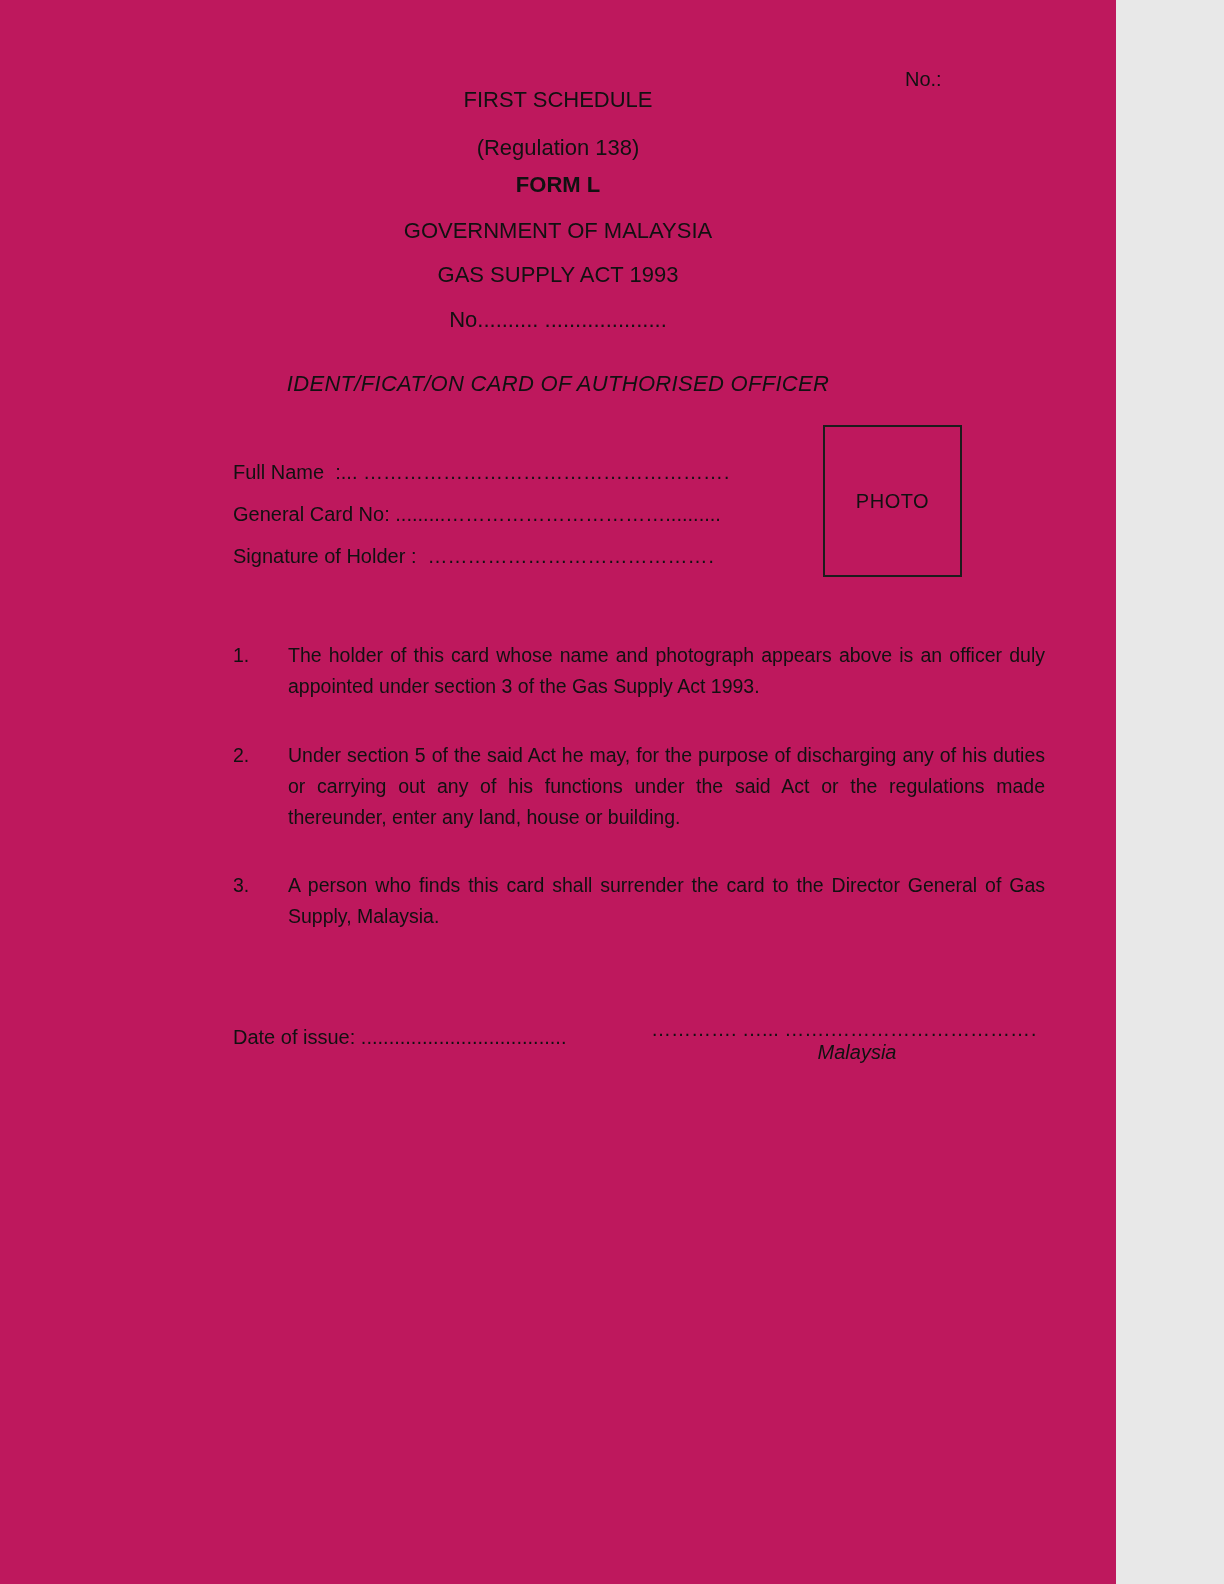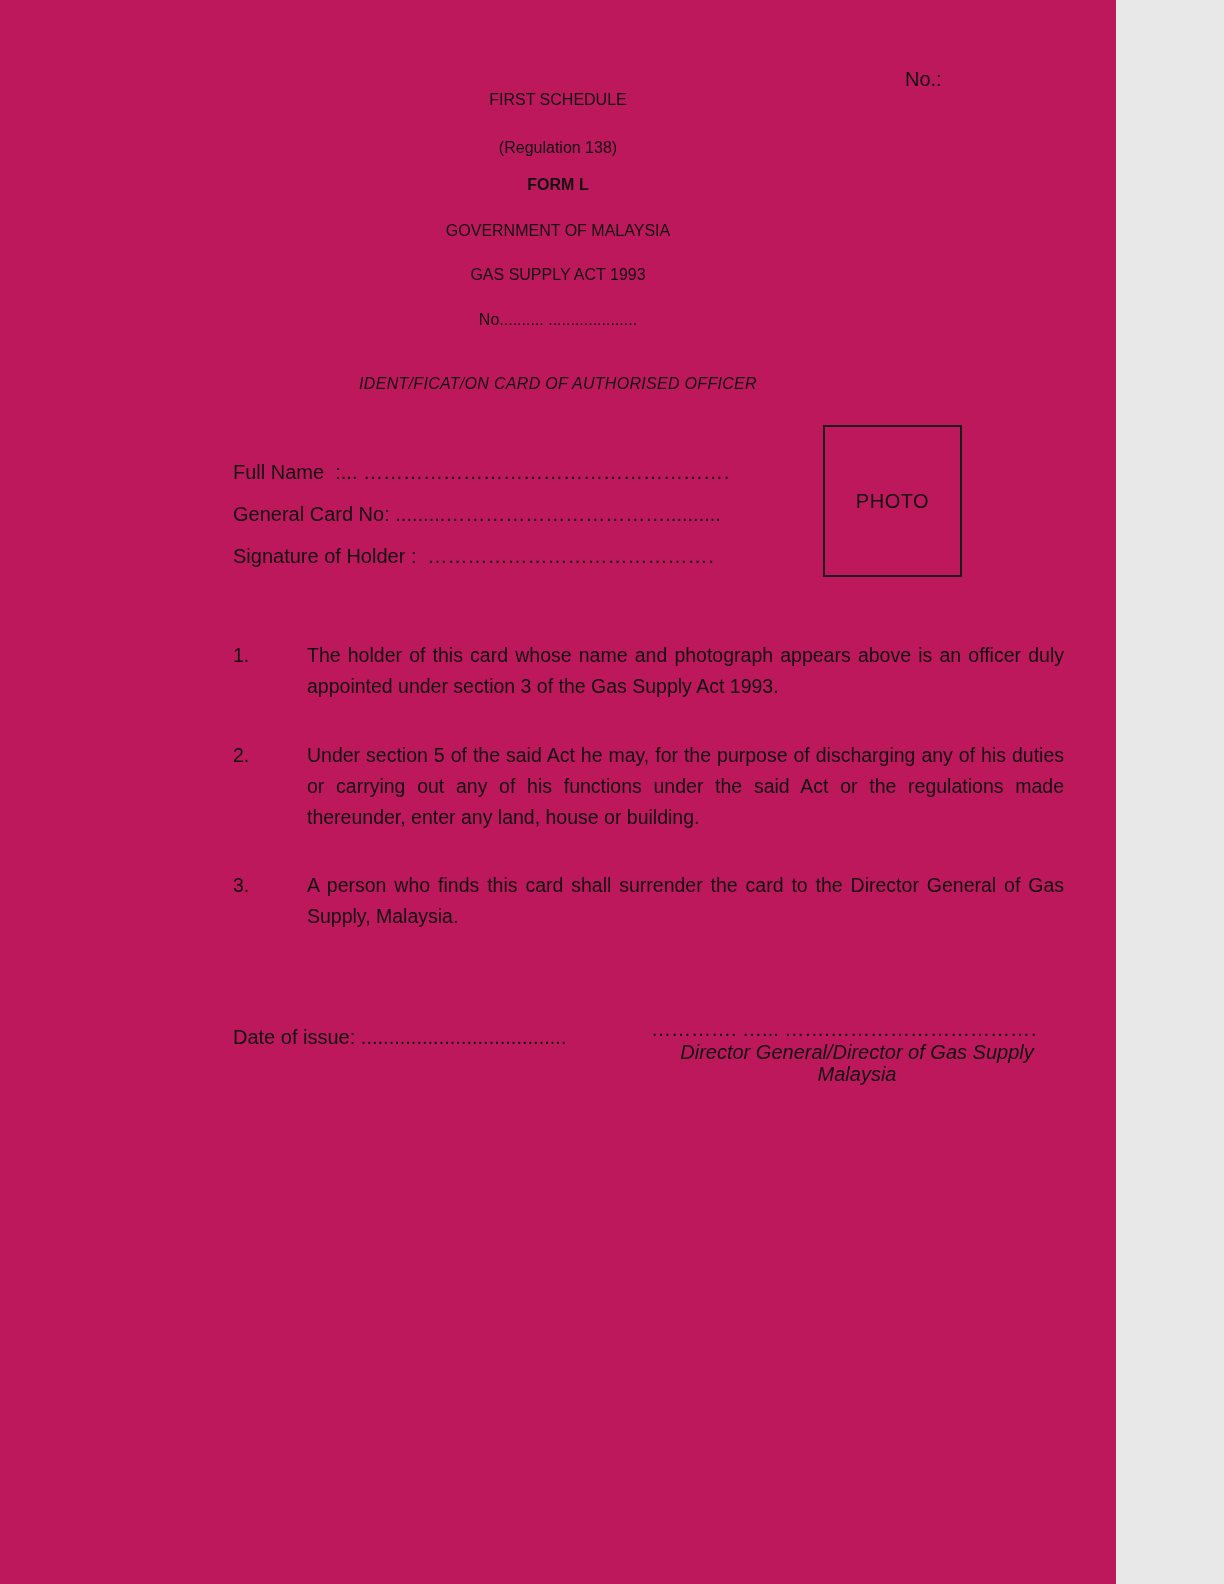--- a/index.html
+++ b/index.html
@@ -8,21 +8,21 @@
     width:1116px;height:1584px;
     background:#be185d;
     font-family:"Liberation Sans","DejaVu Sans",sans-serif;
     color:#111;
     overflow:hidden;
   }
   
   .no-label{position:absolute;left:905px;top:68px;font-size:20px;line-height:22px;}
 
   
-  .hline{position:absolute;left:233px;width:650px;text-align:center;font-size:16px;line-height:22px;white-space:pre;}
+  .hline{position:absolute;left:233px;width:650px;text-align:center;font-size:22px;line-height:22px;white-space:pre;}
   .h-schedule{top:89px;}
   .h-regulation{top:137px;}
   .h-form{top:174px;font-weight:bold;}
   .h-govt{top:220px;}
   .h-act{top:264px;}
   .h-no{top:309px;}
   .h-cardtitle{top:353px;font-style:italic;letter-spacing:.3px;margin-top:20px;}
 
   
   .dotline{
@@ -43,21 +43,21 @@
     display:flex;align-items:center;justify-content:center;
   }
   .photo-box .photo-label{font-size:20px;letter-spacing:.5px;text-align:center;}
 
   
   .clause{
     position:absolute;left:233px;width:810px;
     font-size:19.5px;line-height:31px;
   }
   .clause .num{position:absolute;left:0;top:0;}
-  .clause .ctext{margin-left:74px;width:757px;text-align:justify;}
+  .clause .ctext{margin-left:55px;width:757px;text-align:justify;}
   .clause-1{top:640px;}
   .clause-2{top:740px;}
   .clause-3{top:870px;}
 
   
   .f-date{top:1018px;width:332px;}
   .sig-dots{
     position:absolute;left:651px;top:1018px;width:387px;
     font-size:20px;line-height:22px;white-space:pre;overflow:hidden;
   }
@@ -112,17 +112,16 @@
   </div>
 
   <div class="dotline f-date">
     <span class="lbl">Date of issue: </span>
     <span class="dots">.............................................................................</span>
   </div>
 
   <div class="sig-dots">…………. …... …….……………………………………………………</div>
 
   <div class="signatory">
-    <div>Director General/Director of Gas Supply</div>
     <div>Malaysia</div>
   </div>
 
 </div>
 
 </body></html>

